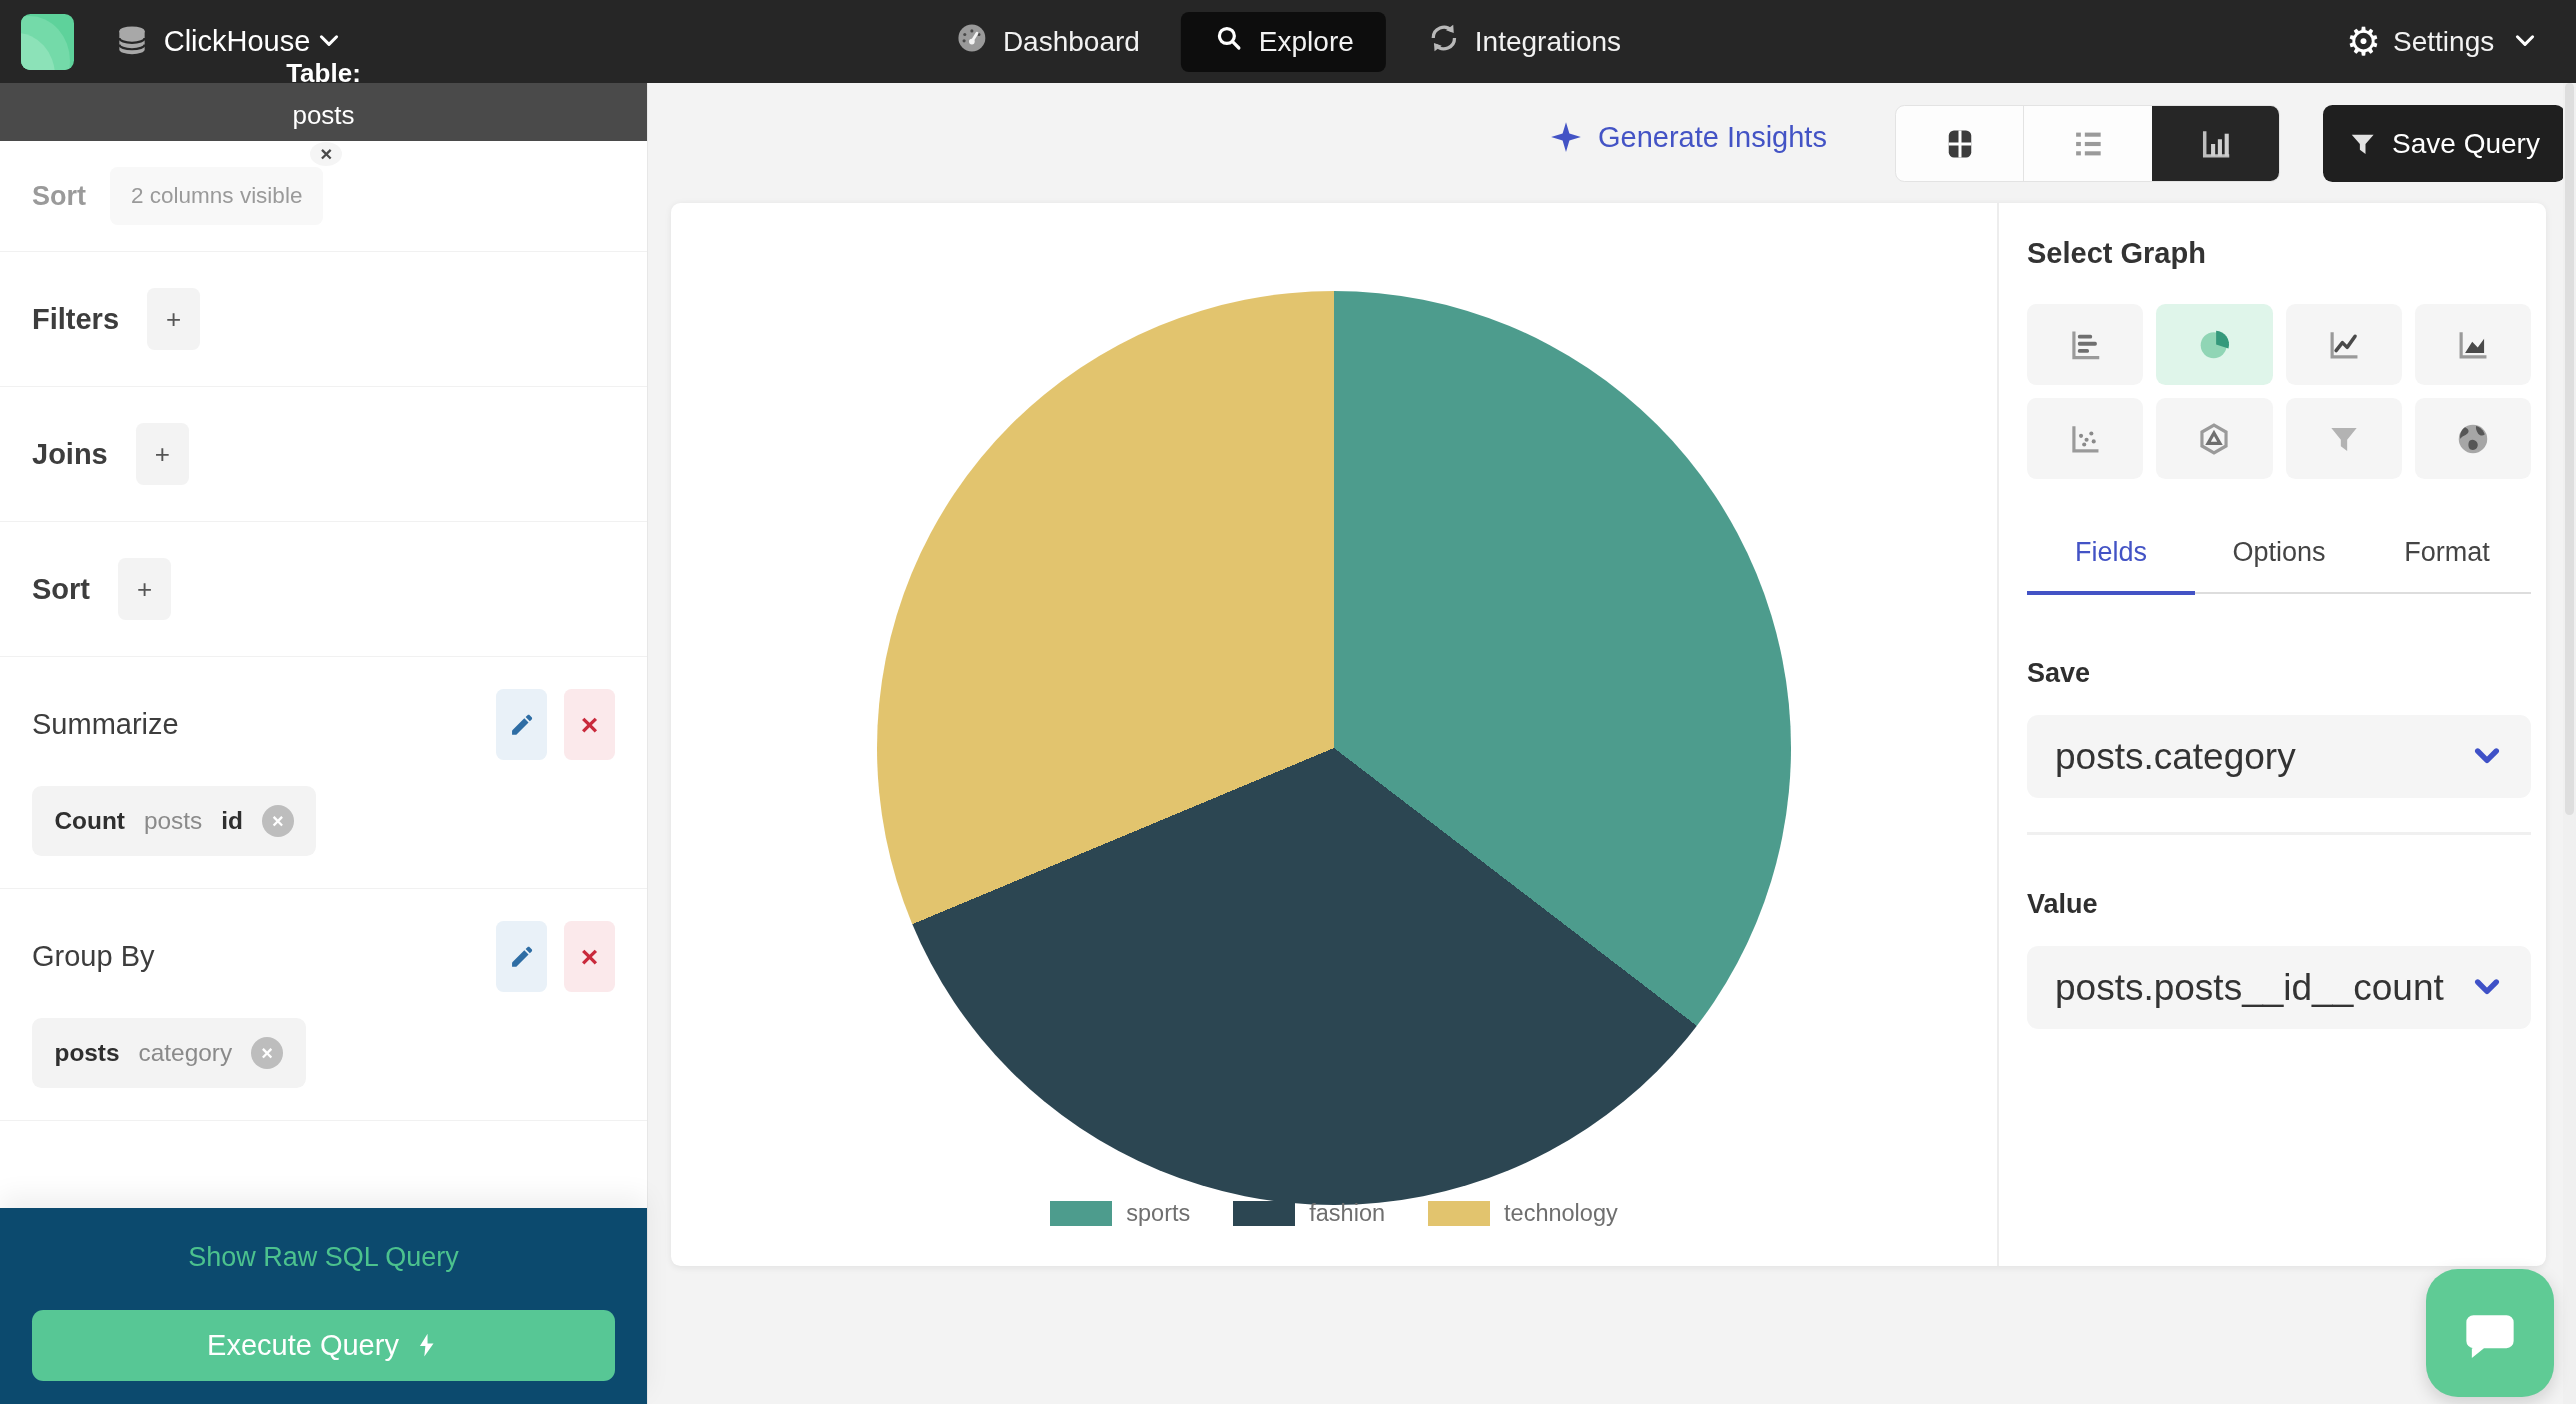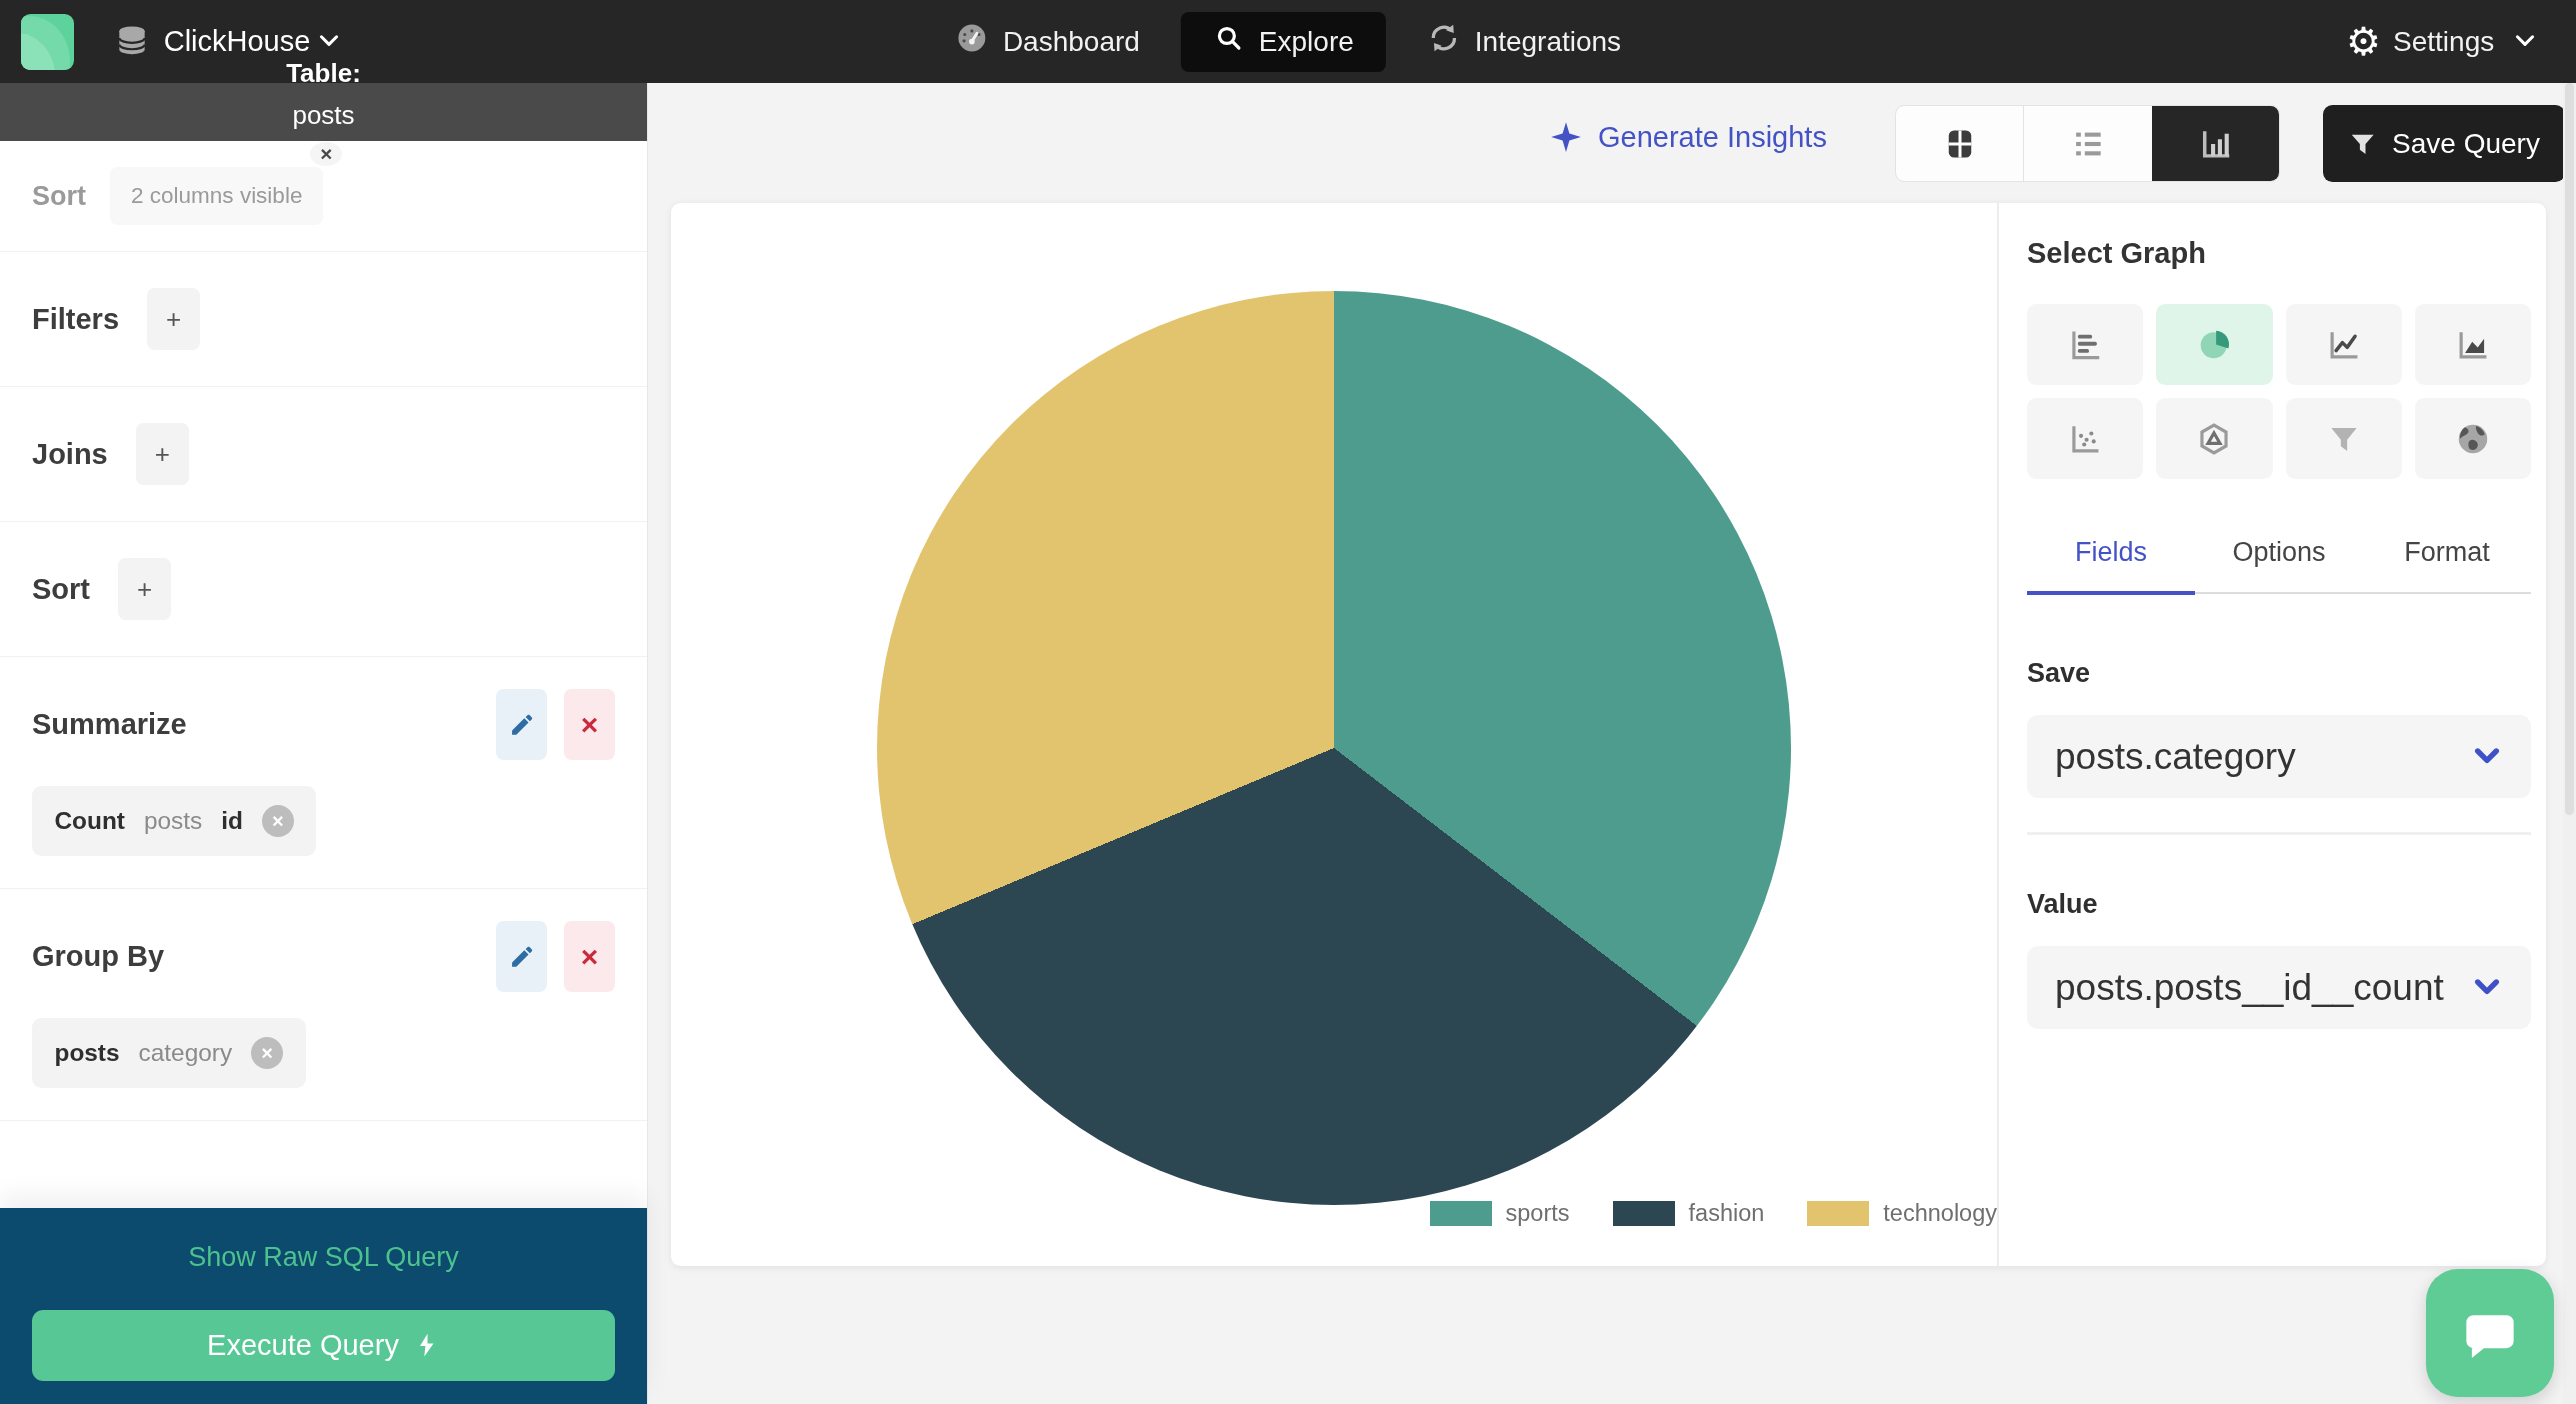--- a/index.html
+++ b/index.html
@@ -38,21 +38,21 @@
   .show-row { display:flex; align-items:center; padding:26px 32px; border-bottom:1.9px solid #f1f1f1; }
   .show-label { font-size:27px; font-weight:700; color:#9a9a9a; }
   .show-chip { margin-left:24.4px; background:#f8f8f8; border-radius:7.5px; padding:16px 20.7px;
                font-size:22.5px; color:#9a9a9a; }
   .add-row { display:flex; align-items:center; padding:36px 32px; border-bottom:1.9px solid #f1f1f1; }
   .add-title { font-size:29px; font-weight:700; color:#3d3d3d; }
   .plus-box { margin-left:28px; width:53px; height:62px; background:#f3f3f3; border-radius:7.5px;
               display:flex; align-items:center; justify-content:center; font-size:26px; color:#555; cursor:pointer; }
   .agg-block { padding:32px; border-bottom:1.9px solid #f1f1f1; }
   .agg-head { display:flex; align-items:center; }
-  .agg-title { font-size:29px; font-weight:700; color:#3d3d3d; }
+  .agg-title { font-size:29px; font-weight:400; color:#3d3d3d; }
   .agg-actions { margin-left:auto; display:flex; gap:17px; }
   .edit-btn { width:51px; height:71px; background:#E9F1F8; border-radius:7.5px;
               display:flex; align-items:center; justify-content:center; cursor:pointer; }
   .del-btn { width:51px; height:71px; background:#FBE9EB; border-radius:7.5px; color:#C92A3C;
              display:flex; align-items:center; justify-content:center; font-size:30px; font-weight:700; cursor:pointer; }
   .chip { margin-top:26px; display:inline-flex; align-items:center; gap:19px;
           background:#f3f3f3; border-radius:9.4px; padding:19px 22.5px; }
   .chip .b { font-size:24.4px; font-weight:700; color:#2f2f2f; }
   .chip .g { font-size:24.4px; color:#8a8a8a; }
   .chip-x { width:32px; height:32px; border-radius:50%; background:#bdbdbd; color:#fff;
@@ -75,21 +75,21 @@
   .seg.dark { background:#262626; border-left:none; }
   .save-btn { position:absolute; left:2323px; top:105px; width:242px; height:77px; background:#1f1f1f;
               border:none; border-radius:9.4px; color:#fff; font-size:28px;
               display:flex; align-items:center; justify-content:center; gap:14px; cursor:pointer;
               font-family:"Liberation Sans", sans-serif; }
 
   
   .card { position:absolute; left:671px; top:203px; width:1875px; height:1063px; background:#fff;
           border-radius:9.4px; box-shadow:0 1.9px 7.5px rgba(0,0,0,0.07); }
   .pie { position:absolute; left:206px; top:88px; width:914px; height:914px; border-radius:50%; }
-  .legend { position:absolute; left:0; top:997px; width:1326px; display:flex; justify-content:flex-end;
+  .legend { position:absolute; left:0; top:997px; width:1326px; display:flex; justify-content:center;
             gap:43px; align-items:center; }
   .leg-item { display:flex; align-items:center; gap:14px; }
   .swatch { width:62px; height:25px; }
   .leg-label { font-size:23.5px; color:#6f6f6f; }
   .vdivider { position:absolute; left:1326px; top:0; bottom:0; width:1.9px; background:#ededed; }
 
   
   .panel { position:absolute; left:1356px; top:0; width:504px; }
   .panel-title { margin-top:34px; font-size:29px; font-weight:700; color:#333; }
   .graph-grid { margin-top:34px; display:grid; grid-template-columns:repeat(4,1fr); gap:13px; }

